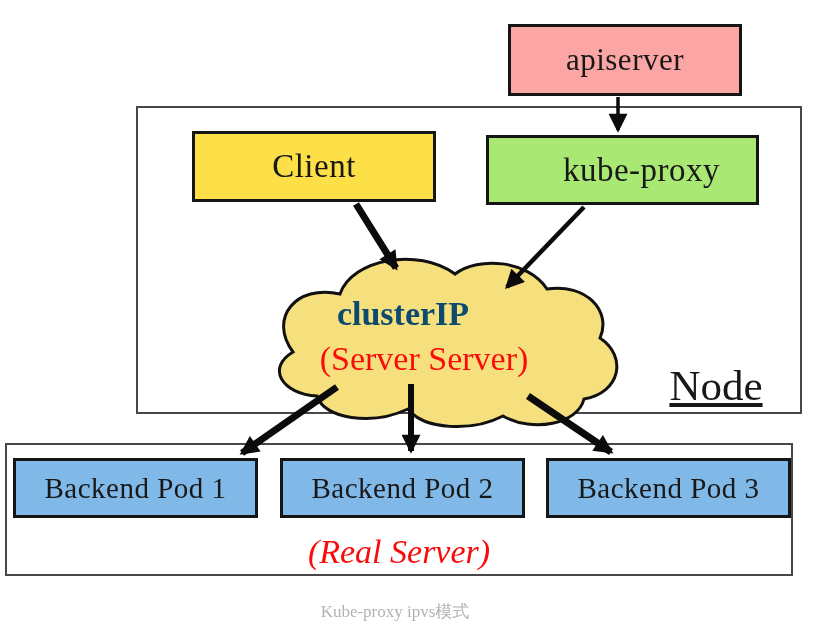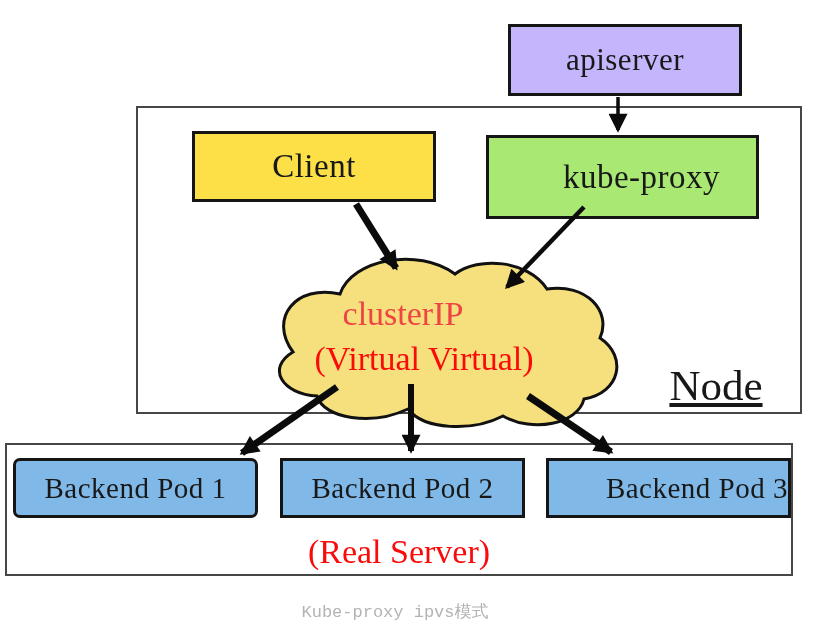--- a/index.html
+++ b/index.html
@@ -8,48 +8,48 @@
     font-family:"Liberation Serif", serif;overflow:hidden;
   }
   .frame{
     position:absolute;box-sizing:border-box;border:2px solid #474747;background:transparent;
   }
   .box{
     position:absolute;box-sizing:border-box;border:3px solid #151515;
     display:flex;align-items:center;justify-content:center;
     color:#181818;letter-spacing:0.5px;
   }
-  #apiserver-box{left:508px;top:24px;width:234px;height:72px;background:#c4b5fd;font-size:31px;}
+  #apiserver-box{left:508px;top:24px;width:234px;height:72px;background:#fca5a5;font-size:31px;}
   #node-rect{left:136px;top:106px;width:666px;height:308px;}
   #client-box{left:192px;top:131px;width:244px;height:71px;background:#fde047;font-size:33px;}
-  #kube-proxy-box{left:486px;top:135px;width:273px;height:84px;background:#a8e873;font-size:33px;padding-left:38px;}
+  #kube-proxy-box{left:486px;top:135px;width:273px;height:70px;background:#a8e873;font-size:33px;padding-left:38px;}
   #node-label{
     position:absolute;left:641px;top:363px;width:150px;text-align:center;
     font-size:43px;color:#181818;line-height:1.05;text-decoration:underline;
   }
   #bottom-rect{left:5px;top:443px;width:788px;height:133px;}
   .pod{top:458px;width:245px;height:60px;background:#80b9e8;font-size:29px;}
-  #pod-1{left:13px;border-radius:7px;}
+  #pod-1{left:13px;}
   #pod-2{left:280px;font-family:Liberation Serif, serif;}
-  #pod-3{left:546px;justify-content:flex-end;}
+  #pod-3{left:546px;}
   #real-server-label{
     position:absolute;left:5px;top:533px;width:788px;text-align:center;
-    font-size:34px;color:#fb0a0a;line-height:1.1;
+    font-size:34px;color:#fb0a0a;line-height:1.1;font-style:italic;
   }
   #cluster-ip-label{
     position:absolute;left:300px;top:295px;width:206px;text-align:center;
-    font-size:34px;color:#ef4444;z-index:4;
+    font-size:34px;color:#0c4a6e;z-index:4;font-weight:bold;
   }
   #virtual-server-label{
     position:absolute;left:274px;top:340px;width:300px;text-align:center;
     font-size:34px;color:#fb0a0a;z-index:4;
   }
   #caption{
     position:absolute;left:0;top:600px;width:790px;text-align:center;
-    font-family:Liberation Mono, monospace;font-size:17px;color:#b3b3b3;
+    font-family:Liberation Serif, serif;font-size:17px;color:#b3b3b3;
   }
   #diagram-overlay{position:absolute;left:0;top:0;width:820px;height:633px;z-index:3;pointer-events:none;}
   .arrow{stroke:#0b0b0b;fill:none;}
 </style>
 </head>
 <body>
 
 <div class="canvas">
 
   <div class="frame" id="node-rect"></div>
@@ -87,21 +87,21 @@
 
   <div class="box" id="client-box">
     <span>Client</span>
   </div>
 
   <div class="box" id="kube-proxy-box">
     <span>kube-proxy</span>
   </div>
 
   <div id="cluster-ip-label">clusterIP</div>
-  <div id="virtual-server-label">(Virtual Virtual)</div>
+  <div id="virtual-server-label">(Server Server)</div>
 
   <div id="node-label">Node</div>
 
   <div class="box pod" id="pod-1">
     <span>Backend Pod 1</span>
   </div>
   <div class="box pod" id="pod-2">
     <span>Backend Pod 2</span>
   </div>
   <div class="box pod" id="pod-3">

